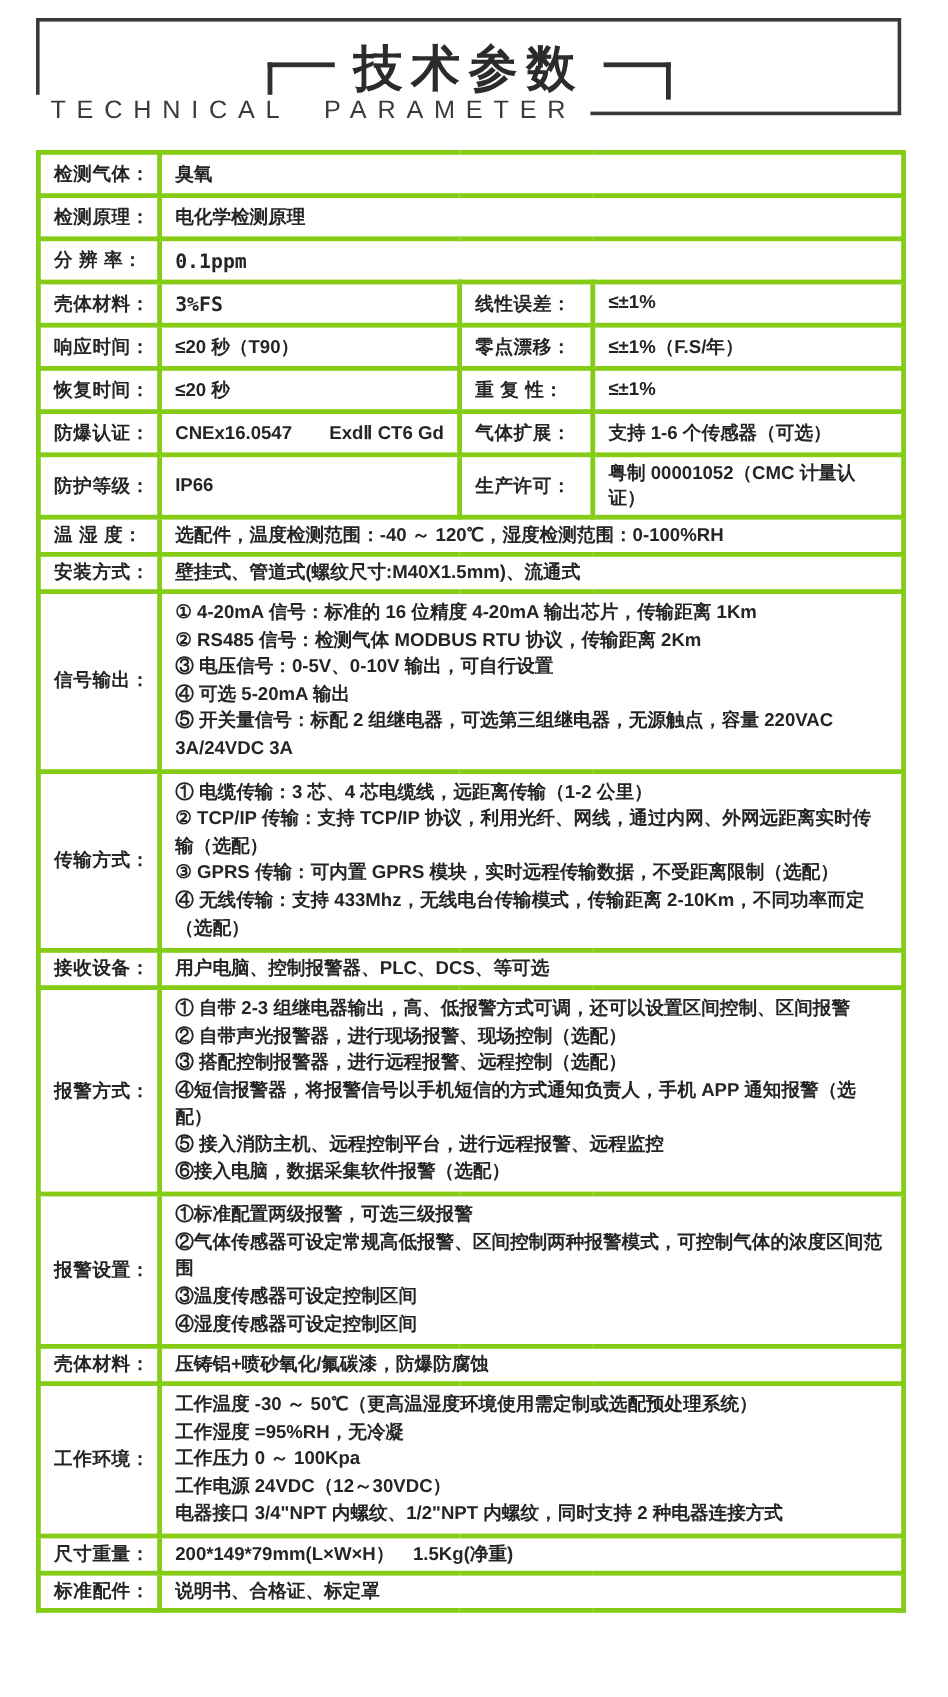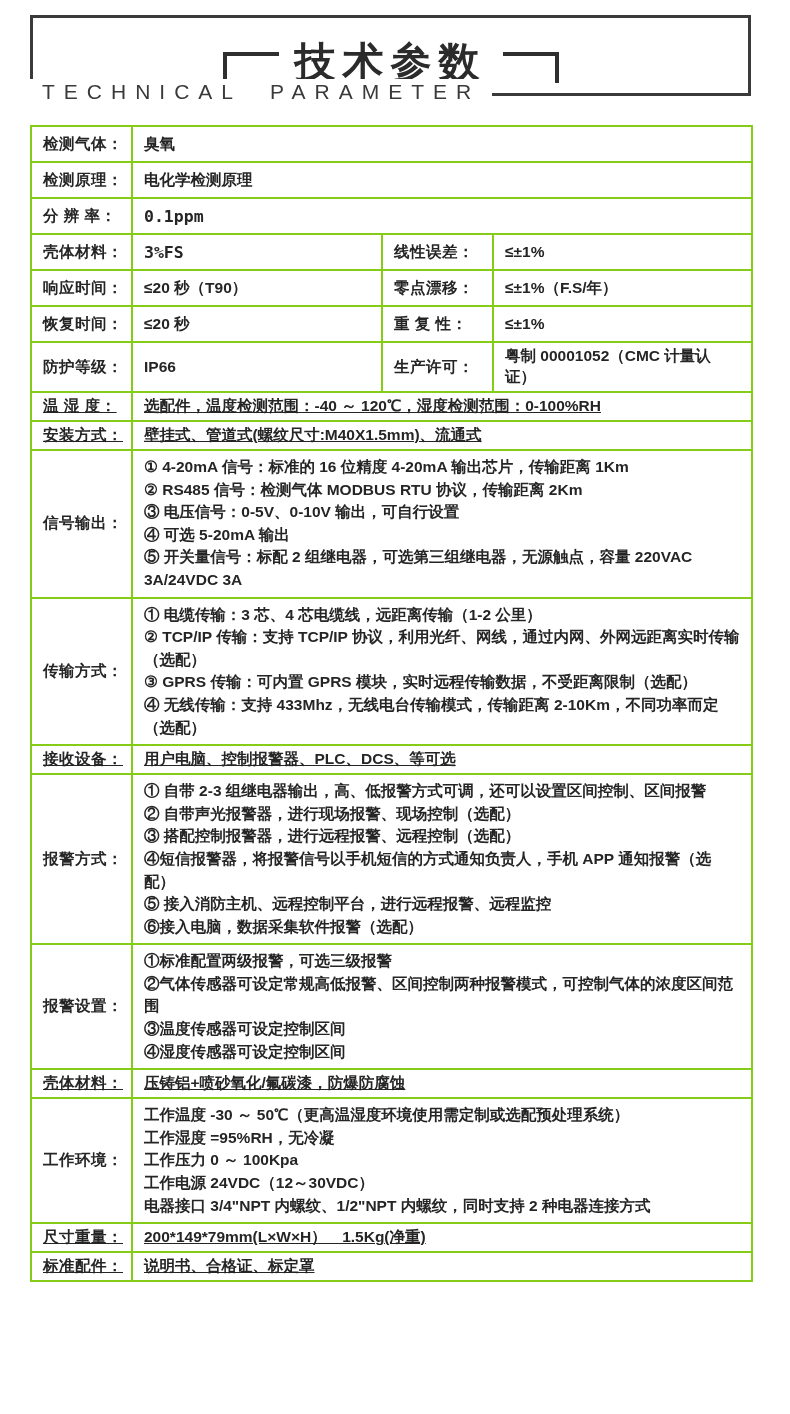--- a/index.html
+++ b/index.html
@@ -18,21 +18,21 @@
   .header-box {
     position: relative;
     margin: 0 30px;
     width: 721px;
     height: 81px;
     border: 3px solid #3a3a3a;
   }
   .title-row {
     display: flex;
     justify-content: center;
-    align-items: flex-end;
+    align-items: center;
     padding-top: 14px;
   }
   .page-title {
     margin: 0 16px;
     font-size: 41px;
     line-height: 1.0;
     font-weight: 900;
     letter-spacing: 7px;
     color: #2b2b2b;
     white-space: nowrap;
@@ -63,33 +63,33 @@
   table.spec-table {
     margin: 29px 30px 0;
     width: 721px;
     border-collapse: collapse;
     table-layout: fixed;
     font-size: 15.5px;
     font-weight: bold;
     color: #252525;
   }
   .spec-table td {
-    border: 2px solid #84cc16;
+    border: 4px solid #84cc16;
     vertical-align: middle;
     overflow: hidden;
   }
   td.lbl { padding-left: 11px; letter-spacing: 0.5px; white-space: nowrap; }
   td.val { padding: 3px 11px; margin-left: 16px; }
   td.val.mono {
     font-family: "DejaVu Sans Mono", monospace;
     font-size: 16.5px;
     font-weight: bold;
   }
   tr.h36 td { height: 36px; }
-  tr.h34 td { height: 20px; text-decoration: underline; }
+  tr.h34 td { height: 20px; }
   td.val.multi { padding: 5px 11px; }
   .ln { line-height: 22.6px; }
 </style>
 </head>
 <body>
 
 <div class="page">
 
   <div class="header-box">
     <div class="title-row">
@@ -134,20 +134,26 @@
         <td class="lbl">零点漂移：</td>
         <td class="val">≤±1%（F.S/年）</td>
       </tr>
       <tr class="h36">
         <td class="lbl">恢复时间：</td>
         <td class="val">≤20 秒</td>
         <td class="lbl">重 复 性：</td>
         <td class="val">≤±1%</td>
       </tr>
       <tr class="h36">
+        <td class="lbl">防爆认证：</td>
+        <td class="val">CNEx16.0547　　ExdⅡ CT6 Gd</td>
+        <td class="lbl">气体扩展：</td>
+        <td class="val">支持 1-6 个传感器（可选）</td>
+      </tr>
+      <tr class="h36">
         <td class="lbl">防护等级：</td>
         <td class="val">IP66</td>
         <td class="lbl">生产许可：</td>
         <td class="val">粤制 00001052（CMC 计量认证）</td>
       </tr>
       <tr class="h34">
         <td class="lbl">温 湿 度：</td>
         <td class="val" colspan="3">选配件，温度检测范围：-40 ～ 120℃，湿度检测范围：0-100%RH</td>
       </tr>
       <tr class="h34">

